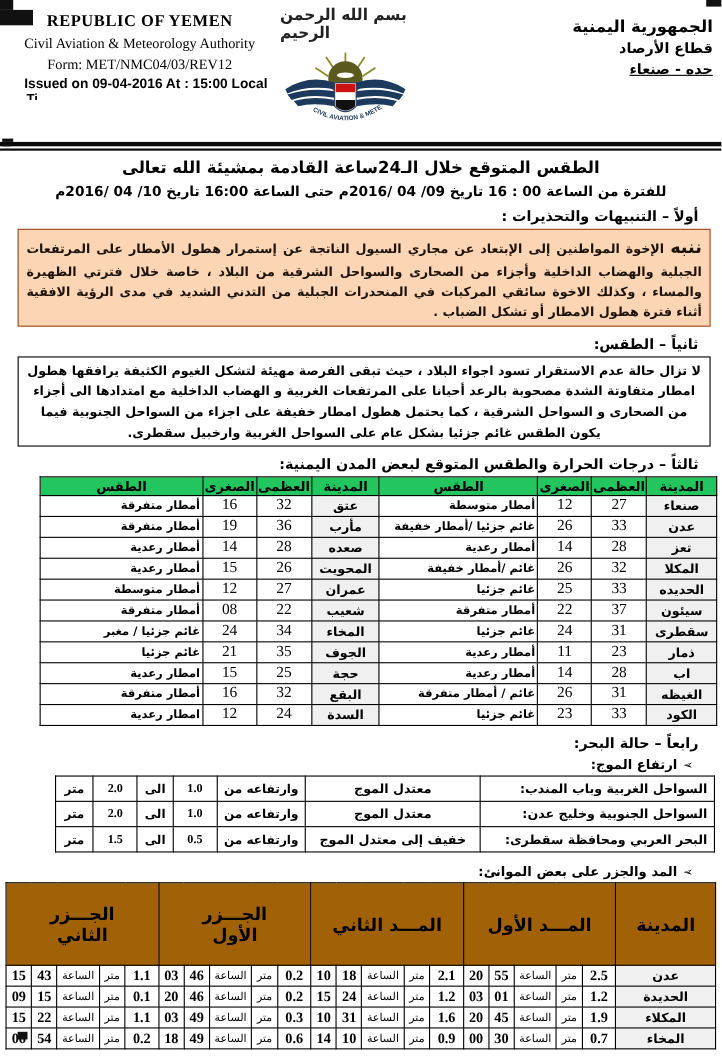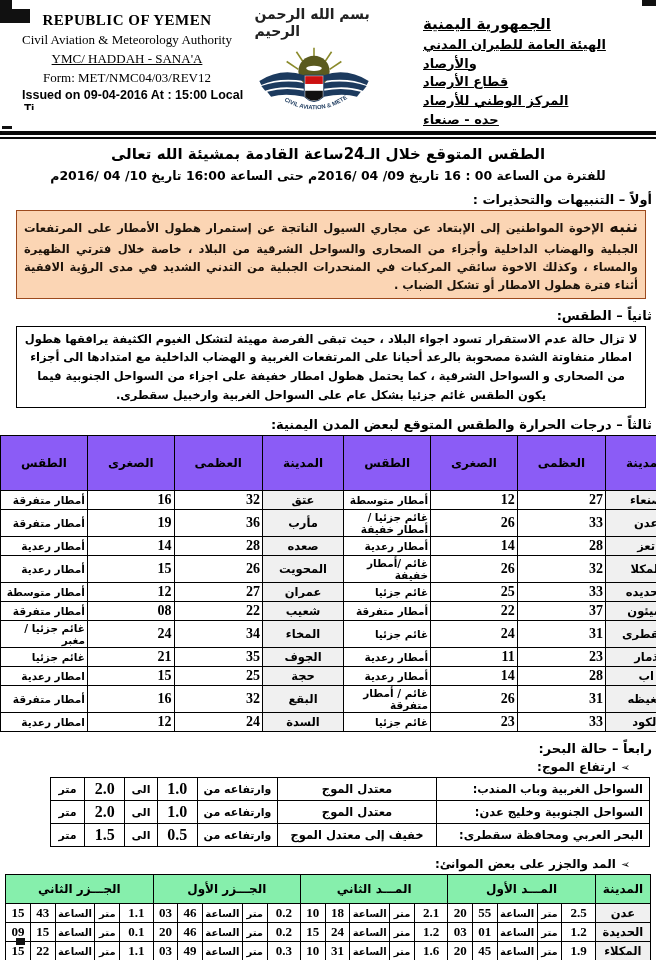--- a/index.html
+++ b/index.html
@@ -13,79 +13,78 @@
   .hdr{display:flex;justify-content:space-between;align-items:flex-start;padding:4px 8px 0 8px;}
   .hdr-en{width:238px;text-align:center;font-family:"Liberation Serif",serif;padding-top:8px;}
   .hdr-en .l1{font-size:15px;font-weight:bold;letter-spacing:.5px;}
   .hdr-en .l2,.hdr-en .l3{font-size:13px;margin-top:3px;}
   .hdr-en .l4{font-size:13px;margin-top:3px;text-decoration:underline;}
   .hdr-en .l5{font-size:13px;margin-top:3px;}
   .hdr-en .l6{font-family:"Liberation Sans",sans-serif;font-size:12.5px;font-weight:bold;margin-top:2px;text-align:left;padding-left:14px;}
   .hdr-en .l7{font-family:"Liberation Sans",sans-serif;font-size:12px;font-weight:bold;text-align:left;padding-left:16px;height:8px;overflow:hidden;}
   .hdr-mid{width:160px;}
   .bismillah{font-size:14px;font-weight:bold;color:#222;transform:scaleY(1.05);margin-top:2px;}
-  .hdr-ar{width:225px;text-align:left;direction:rtl;padding-top:10px;text-decoration:underline;}
+  .hdr-ar{width:225px;text-align:right;direction:rtl;padding-top:10px;}
   .hdr-ar div{font-weight:bold;font-size:13px;line-height:1.45;}
   .hdr-ar .a1{font-size:15px;}
   .hdr-ar .a5{text-decoration:underline;}
   
   .rule{border-top:4px solid #0a0a0a;border-bottom:2px solid #0a0a0a;height:2px;margin:1px 0 3px 0;}
   
   .title{direction:rtl;text-align:center;font-size:15px;font-weight:bold;margin-top:6px;}
   .period{direction:rtl;text-align:center;font-size:12.5px;font-weight:bold;margin-top:5px;}
   
-  .sec-head{direction:rtl;text-align:right;font-size:13px;font-weight:bold;padding-right:4px;margin:9px 0 3px 0;}
+  .sec-head{direction:rtl;text-align:right;font-size:13px;font-weight:bold;padding-right:21px;margin:9px 0 3px 0;}
   .warn-box{
     direction:rtl;margin:1px 10px 0 16px;border:1px solid #9c4a1e;background:#fbd5b4;
     padding:3px 7px;font-size:11.5px;font-weight:bold;line-height:1.6;text-align:justify;color:#1c1209;
   }
   .warn-lead{font-size:16px;}
   .wx-box{
     direction:rtl;margin:2px 10px 0 16px;border:1px solid #000;
     padding:3px 7px;font-size:11.5px;font-weight:bold;line-height:1.62;text-align:center;
   }
   
   table{border-collapse:collapse;direction:rtl;}
   td,th{border:1px solid #000;padding:1px 2px;}
   .temps{margin:3px 4px 0 auto;width:616px;font-size:11px;}
-  .temps th{background:#8b5cf6;font-size:12px;font-weight:bold;padding:20px;}
+  .temps th{background:#22c55e;font-size:12px;font-weight:bold;padding:1px;}
   .temps td.city{background:#f0f0f0;font-weight:bold;font-size:11.5px;text-align:center;}
-  .temps td.num{font-family:"Liberation Serif",serif;font-size:14px;font-weight:bold;text-align:right;}
+  .temps td.num{font-family:"Liberation Serif",serif;font-size:14px;font-weight:normal;text-align:center;}
   .temps td.wx{font-weight:bold;text-align:right;font-size:10.5px;}
   .sub-bullet{direction:rtl;text-align:right;font-size:12px;font-weight:bold;padding-right:26px;margin:4px 0 3px 0;}
   .arrow{display:inline-block;transform:scaleX(-1);font-size:11px;margin-left:5px;}
   .wave{margin:2px 6px 0 auto;width:600px;font-size:11.5px;}
   .wave td{height:20px;}
   .wave td.region{font-weight:bold;text-align:right;padding-right:6px;}
   .wave td.desc{font-weight:bold;text-align:center;}
   .wave td.word{font-weight:bold;text-align:center;font-size:11px;}
-  .wave td.num{font-family:"Liberation Serif",serif;font-size:16px;font-weight:bold;text-align:center;margin-top:16px;}
+  .wave td.num{font-family:"Liberation Serif",serif;font-size:11px;font-weight:bold;text-align:center;margin-top:16px;}
   .tides{margin:2px 5px 0 5px;width:646px;font-size:11px;}
-  .tides th{background:#86efac;font-weight:bold;font-size:12px;padding:7px;}
+  .tides th{background:#a16207;font-weight:bold;font-size:16px;padding:18px;}
   .tides td.city{background:#f0f0f0;font-weight:bold;font-size:11.5px;text-align:center;}
   .tides td.num{font-family:"Liberation Serif",serif;font-size:13px;font-weight:bold;text-align:center;}
-  .tides td.word{font-weight:bold;text-align:center;font-size:10px;margin-left:24px;}
+  .tides td.word{font-weight:normal;text-align:center;font-size:10px;margin-left:24px;}
   
   .logo{margin-top:4px;}
 </style>
 </head>
 <body>
 
 <div class="art" style="left:0;top:0;width:12px;height:9px;"></div>
 <div class="art" style="left:0;top:9px;width:30px;height:14px;"></div>
 <div class="art" style="right:0;top:0;width:14px;height:6px;"></div>
 <div class="art" style="left:2px;top:126px;width:10px;height:3px;"></div>
 <div class="art" style="left:2px;top:131px;width:8px;height:2px;"></div>
 <div class="art" style="left:16px;top:938px;width:9px;height:7px;"></div>
 
 <div class="hdr">
   <div class="hdr-en">
     <div class="l1">REPUBLIC OF YEMEN</div>
     <div class="l2">Civil Aviation &amp; Meteorology Authority</div>
-    <div class="l4">YMC/ HADDAH - SANA'A</div>
     <div class="l5">Form: MET/NMC04/03/REV12</div>
     <div class="l6">Issued on  09-04-2016  At : 15:00  Local</div>
     <div class="l7">Ti</div>
   </div>
   <div class="hdr-mid">
     <div class="bismillah">بسم الله الرحمن الرحيم</div>
     <svg class="logo" width="118" height="82" viewBox="0 0 120 84">
 
       <g stroke="#8a8a2a" stroke-width="1.6">
         <line x1="60" y1="20" x2="60" y2="6"></line>
@@ -115,23 +114,21 @@
       <defs>
           <path id="arc" d="M26,58 Q60,80 94,58"></path>
         </defs>
       <text font-size="6" fill="#1c3a5e" font-family="Liberation Sans,sans-serif" font-weight="bold">
         <textPath href="#arc" startOffset="4">CIVIL AVIATION &amp; METEOROLOGY</textPath>
       </text>
     </svg>
   </div>
   <div class="hdr-ar">
     <div class="a1">الجمهورية اليمنية</div>
-    <div class="a2">الهيئة العامة للطيران المدني والأرصاد</div>
     <div class="a3">قطاع الأرصاد</div>
-    <div class="a4">المركز الوطني للأرصاد</div>
     <div class="a5">حده - صنعاء</div>
   </div>
 </div>
 
 <div class="rule"></div>
 
 <div class="title">الطقس المتوقع خلال الـ24ساعة القادمة بمشيئة الله تعالى</div>
 <div class="period">للفترة من الساعة  00 : 16 تاريخ 09/ 04 /2016م حتى الساعة  16:00 تاريخ  10/ 04 /2016م</div>
 
 <div class="sec-head">أولاً –  التنبيهات والتحذيرات :</div>

